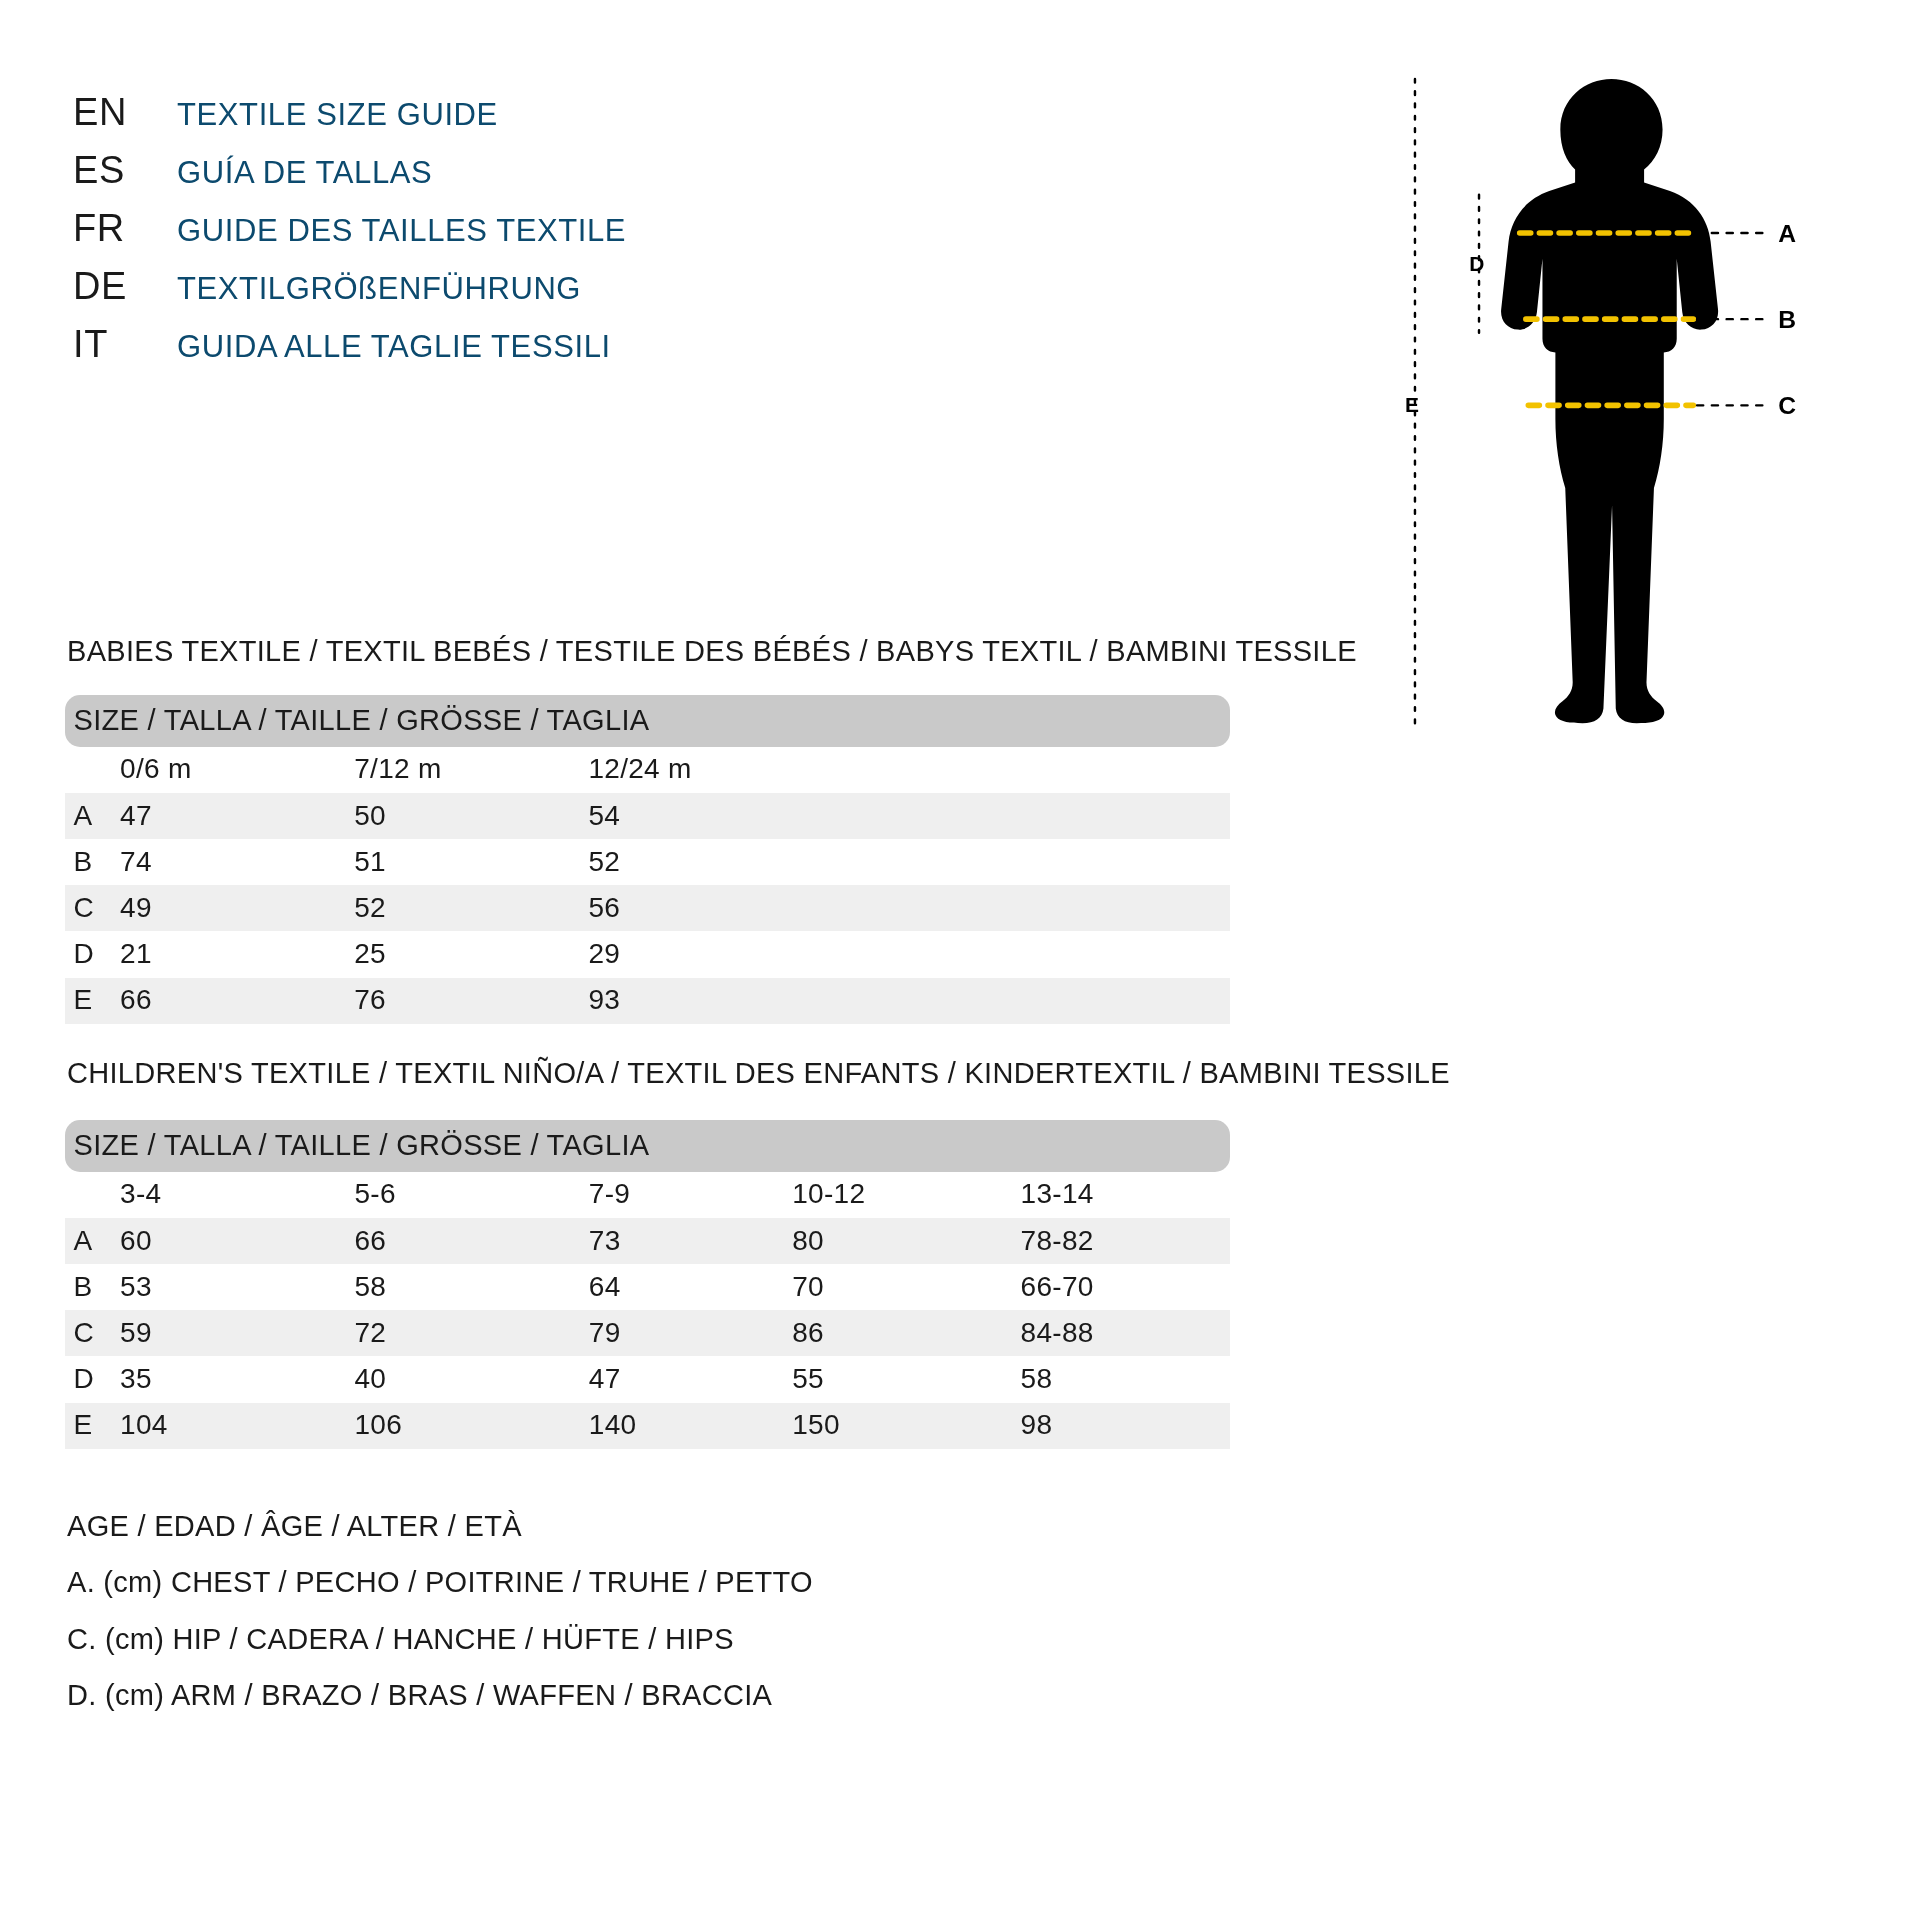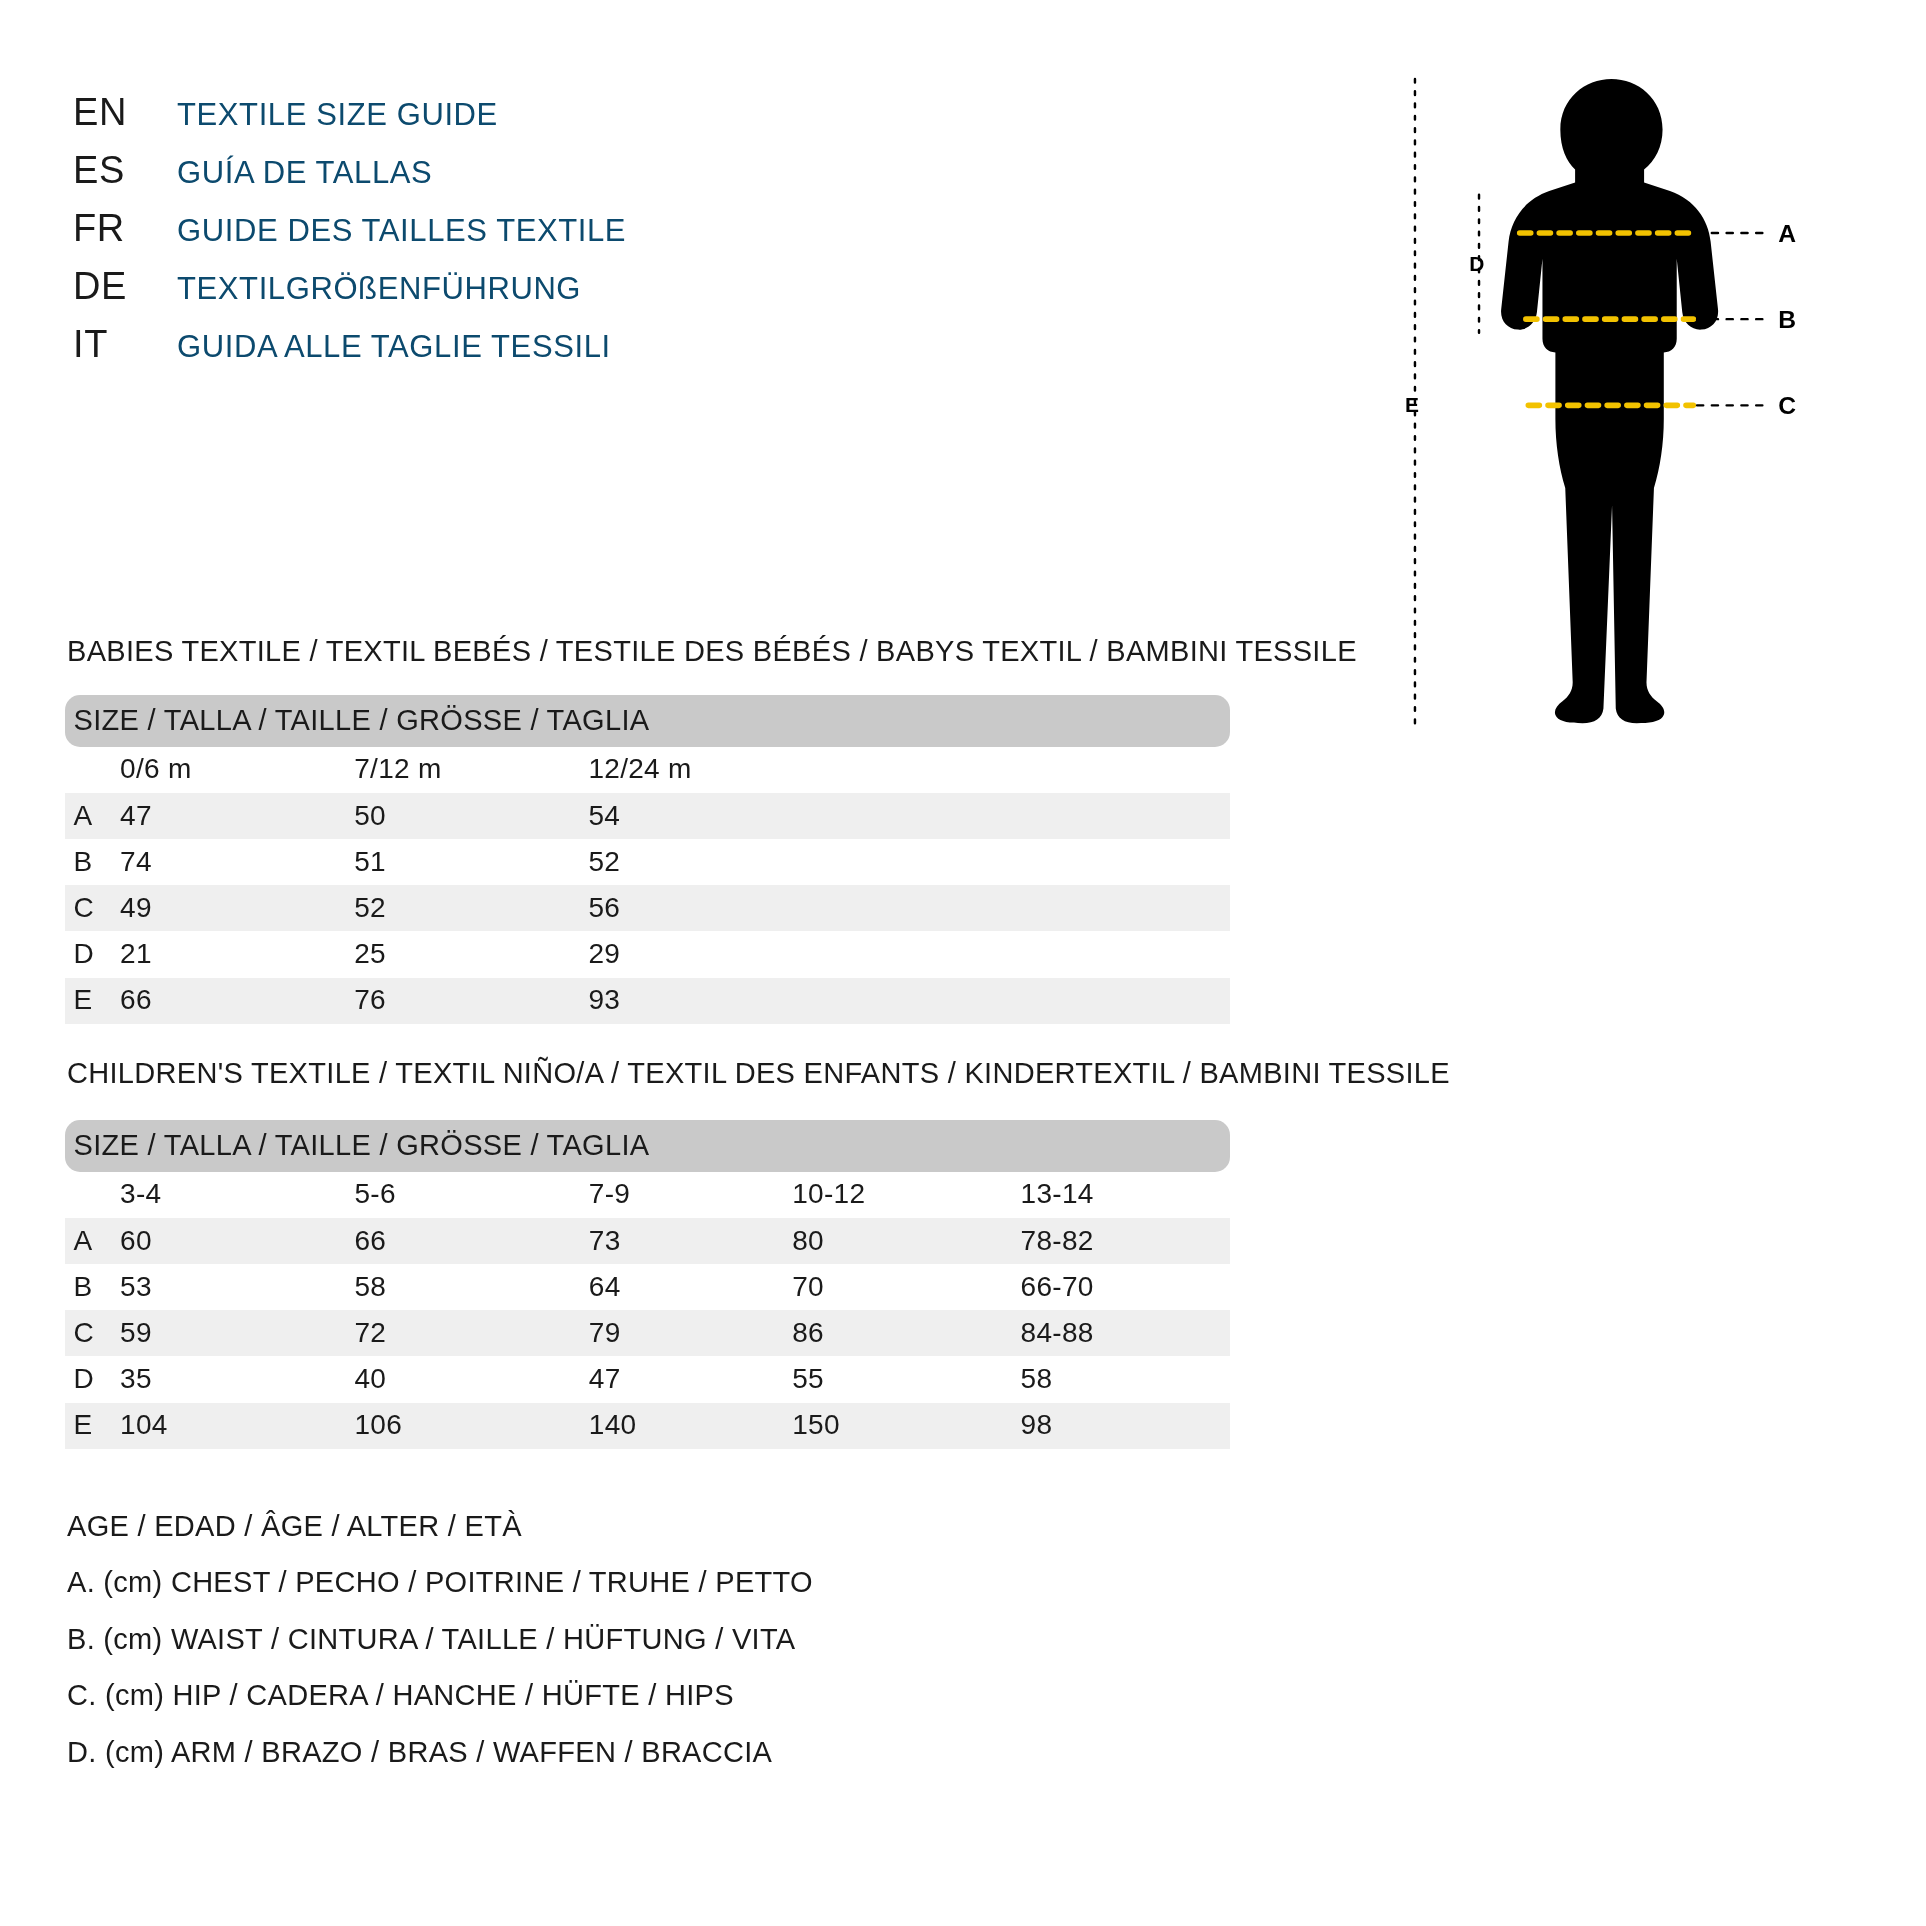--- a/index.html
+++ b/index.html
@@ -325,17 +325,16 @@
       <td class="val">140</td>
       <td class="val">150</td>
       <td class="val">98</td>
     </tr>
   </tbody>
 </table>
 
 <div class="legend">
   <div>AGE / EDAD / ÂGE / ALTER / ETÀ</div>
   <div>A. (cm) CHEST / PECHO / POITRINE / TRUHE / PETTO</div>
-  <div>B. (cm) WAIST / CINTURA / TAILLE / HÜFTUNG / VITA</div>
   <div>C. (cm) HIP / CADERA / HANCHE / HÜFTE / HIPS</div>
   <div>D. (cm) ARM / BRAZO / BRAS / WAFFEN / BRACCIA</div>
 </div>
 
 
 </body></html>

